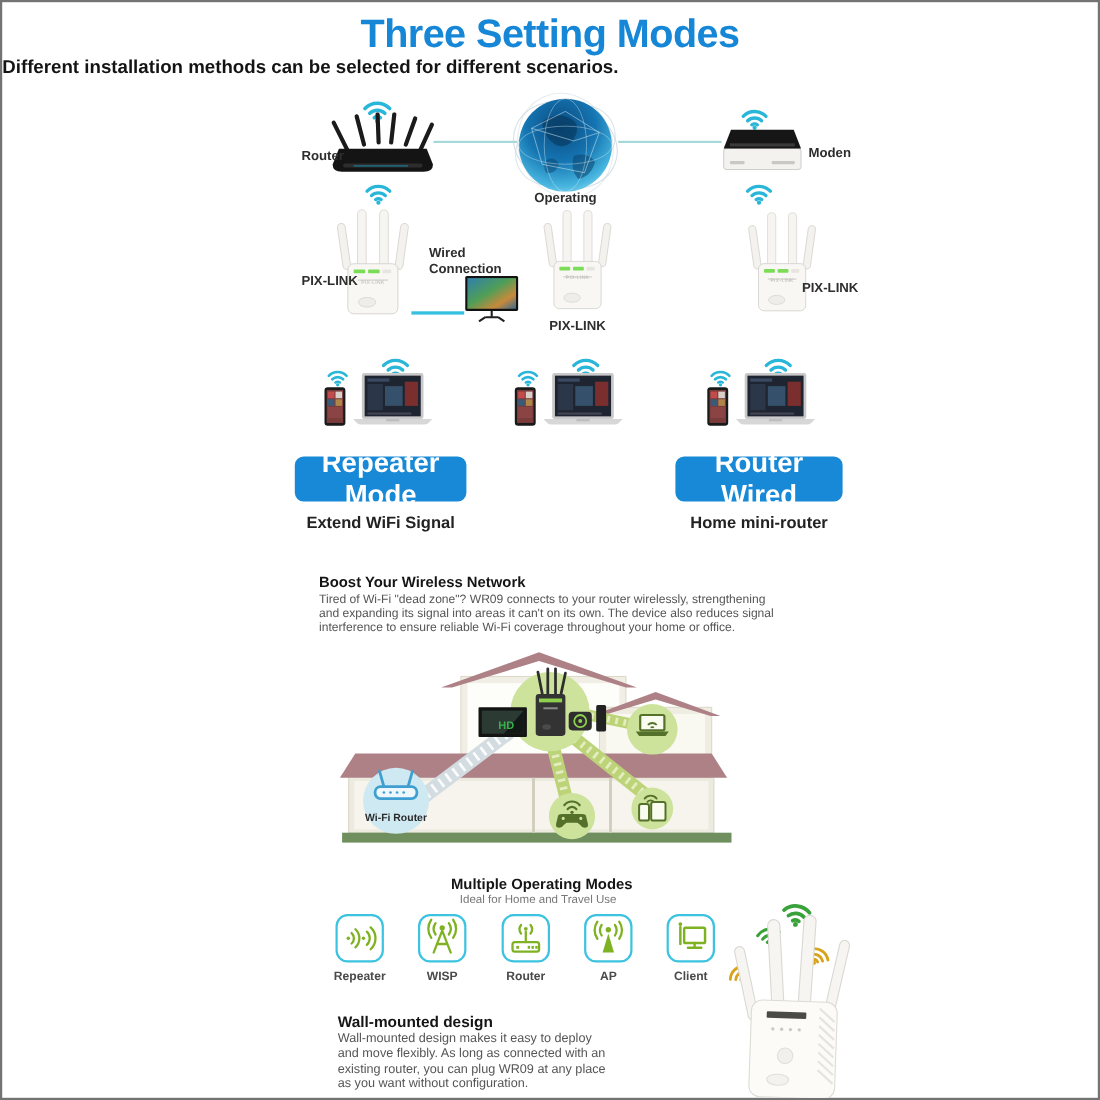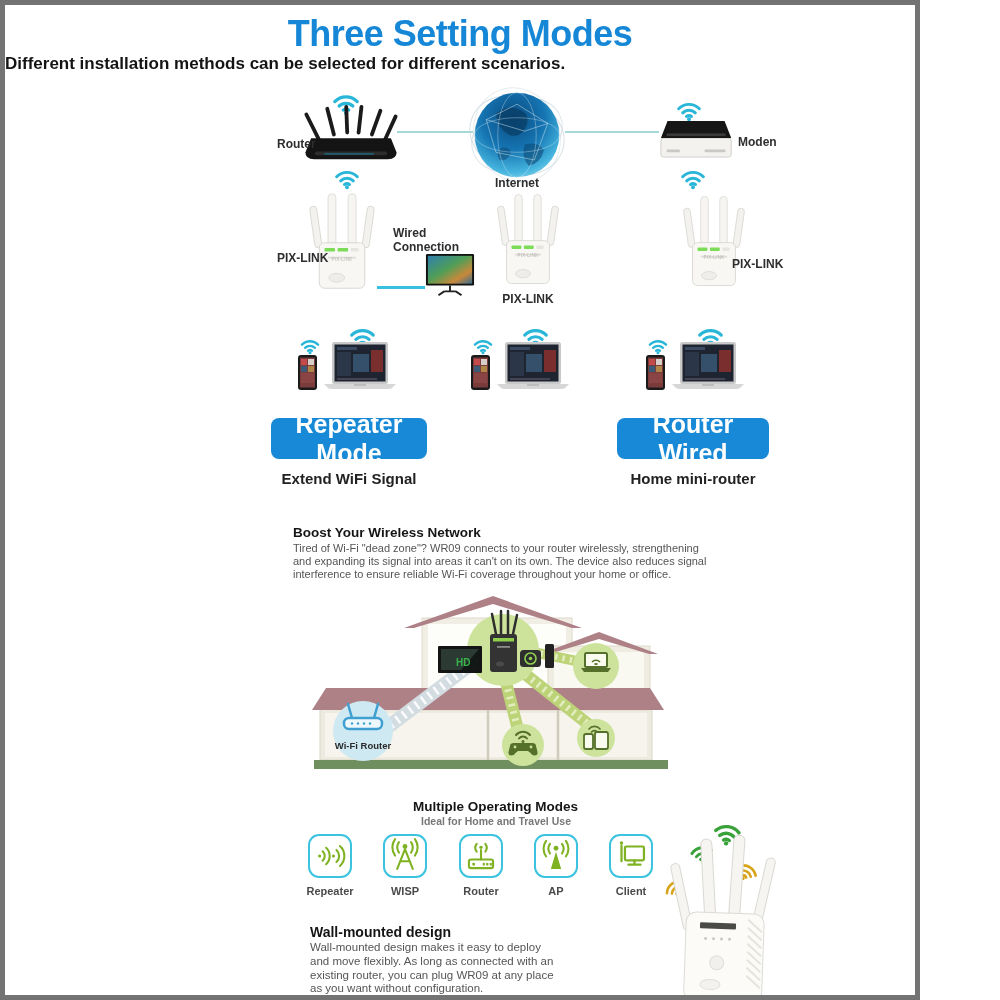--- a/index.html
+++ b/index.html
@@ -1,34 +1,34 @@
 <!DOCTYPE html>
 <html><head>
 <meta charset="utf-8">
 <style>
   html,body{margin:0;padding:0;background:#fff;}
-  .page{position:relative;width:920px;height:1000px;background:#fff;overflow:hidden;
-        font-family:"Liberation Sans",sans-serif;border:5px solid #737373;box-sizing:border-box;}
+  .page{position:relative;width:1000px;height:1000px;background:#fff;overflow:hidden;
+        font-family:"Liberation Sans",sans-serif;border:2px solid #737373;box-sizing:border-box;}
   .abs{position:absolute;}
   
   .title{left:0;right:0;top:8px;text-align:center;font-size:36px;font-weight:bold;color:#1587d6;letter-spacing:-0.5px;}
   .subtitle{left:0;right:0;top:49px;text-align:left;font-size:17px;font-weight:600;color:#141414;}
   
   .lbl{font-size:12px;font-weight:bold;color:#2e2e2e;}
   .hline{height:2px;background:#a5d9d9;}
   .wireline{height:3px;background:#35c0e0;}
   .face-label{font-size:4.5px;color:#b7b5af;text-align:center;letter-spacing:.3px;}
   
   .mode-btn{top:413px;height:41px;background:#1789d6;border-radius:8px;color:#fff;
             font-size:25px;font-weight:bold;display:flex;align-items:center;justify-content:center;border:none;cursor:pointer;}
   .mode-cap{top:465px;font-size:15px;font-weight:bold;color:#222;line-height:1.15;}
   
   .sec-h{font-size:13.5px;font-weight:bold;color:#151515;}
   .sec-b{font-size:11px;color:#555;line-height:1.2;}
-  .op-sub{font-size:10.5px;font-weight:bold;color:#777;}
+  .op-sub{font-size:10.5px;font-weight:normal;color:#777;}
   .op-box{width:44px;height:44px;border:2.5px solid #3cc3e0;border-radius:11px;top:829px;
           display:flex;align-items:center;justify-content:center;background:#fff;box-sizing:border-box;}
   .op-lbl{top:880px;width:64px;text-align:center;font-size:11px;font-weight:bold;color:#4a4a4a;}
   .devgroup{width:112px;height:78px;}
   .dg{position:absolute;}
 </style>
 </head>
 <body>
 
 <div class="page">
@@ -134,21 +134,21 @@
     <ellipse cx="52" cy="52" rx="49" ry="36" fill="none" stroke="#c3d3da" stroke-width="1" opacity="0.6" transform="rotate(-25 52 52)"></ellipse>
     <ellipse cx="52" cy="52" rx="50" ry="44" fill="none" stroke="#cdd9df" stroke-width="1" opacity="0.5" transform="rotate(65 52 52)"></ellipse>
     <circle cx="52" cy="52" r="44" fill="url(#glb)"></circle>
     <path d="M30 30 Q42 20 55 26 Q66 30 62 42 Q56 56 44 52 Q32 46 30 30Z" fill="#083a60" opacity="0.65"></path>
     <path d="M60 62 Q74 58 80 68 Q76 82 64 84 Q56 74 60 62Z" fill="#0a4470" opacity="0.55"></path>
     <path d="M34 66 Q42 62 46 70 Q42 80 34 78 Q30 72 34 66Z" fill="#0a4470" opacity="0.5"></path>
     <ellipse cx="52" cy="52" rx="44" ry="18" fill="none" stroke="#dff0f8" stroke-width="0.8" opacity="0.45"></ellipse>
     <ellipse cx="52" cy="52" rx="20" ry="44" fill="none" stroke="#dff0f8" stroke-width="0.8" opacity="0.45"></ellipse>
     <polyline points="20,36 52,20 84,40 70,78 30,70 20,36 60,48 84,40 M52,20 60,48 30,70" fill="none" stroke="#d4e9f3" stroke-width="0.9" opacity="0.55"></polyline>
   </svg>
-  <div class="abs lbl" style="left:482px;top:171px;width:60px;text-align:center">Internet</div>
+  <div class="abs lbl" style="left:482px;top:171px;width:60px;text-align:center">Operating</div>
 
   <div class="abs hline" style="left:560px;top:126px;width:94px"></div>
 
   <svg class="abs" style="left:670px;top:94px;color:#29b6d8" width="28" height="23" viewBox="0 0 24 20">
       <use href="#wifi"></use>
     </svg>
   <svg class="abs" style="left:654px;top:112px" width="76" height="44" viewBox="0 0 80 46">
       <use href="#modemdev"></use>
     </svg>
   <div class="abs lbl" style="left:733px;top:130px">Moden</div>

